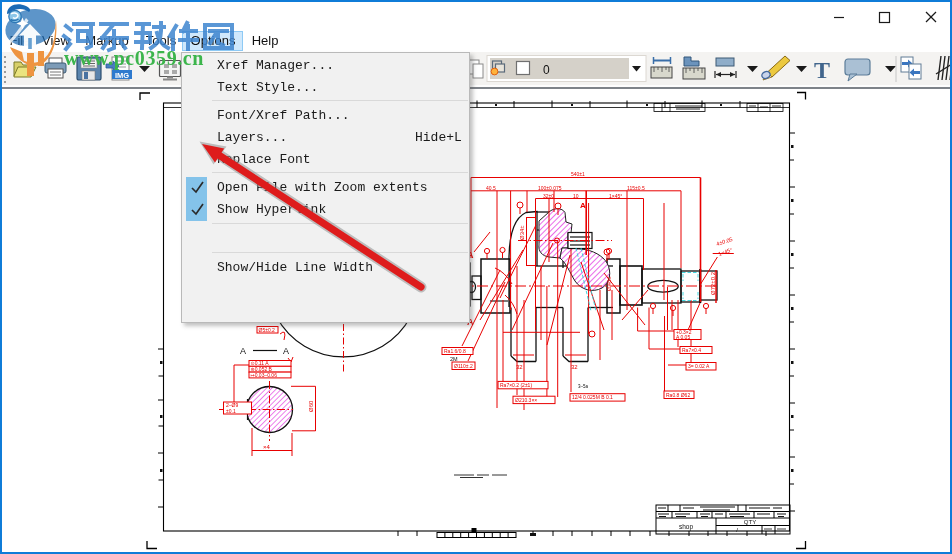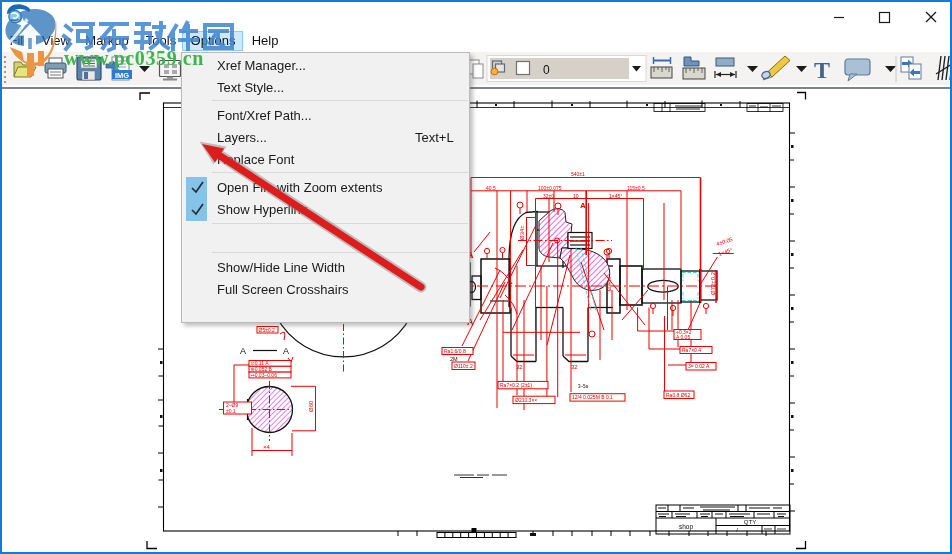--- a/index.html
+++ b/index.html
@@ -12,21 +12,21 @@
   #menubar{left:2px;top:30px;width:948px;height:22px;background:#fff;z-index:1;}
   .mi{position:absolute;top:2px;height:18px;line-height:18px;font-size:13px;color:#111;text-align:center;}
   #opt-hl{left:180px;top:1px;width:61px;height:20px;background:#cfe8fc;border:1px solid #8ecaf5;box-sizing:border-box;}
   #toolbar{left:2px;top:52px;width:948px;height:33px;background:#f4f3f1;z-index:1;}
   #tbline1{left:2px;top:85px;width:948px;height:2px;background:#fdfdfd;z-index:1;}
   #tbline2{left:2px;top:87px;width:948px;height:2px;background:#7e8389;z-index:1;}
   #canvas{left:2px;top:89px;width:948px;height:463px;background:#fff;z-index:2;}
   #drawing{left:0;top:0;width:952px;height:554px;z-index:5;pointer-events:none;}
   #menupop{left:181px;top:52px;width:289px;height:271px;background:#f1f1f1;
            border:1px solid #b9b9b9;box-sizing:border-box;z-index:10;
-           box-shadow:3px 3px 4px rgba(80,80,80,0.35);}
+           box-shadow:3px 3px 4px rgba(80,80,80,0.35);font-family:Liberation Mono, monospace;}
   .pm{position:absolute;left:35px;height:22px;line-height:22px;font-size:13px;color:#1a1a1a;white-space:nowrap;}
   .sep{position:absolute;left:30px;width:256px;height:0;border-top:1px solid #d9d9d9;}
   #chkblk{position:absolute;left:4px;top:124px;width:21px;height:44px;background:#84c3ea;}
   #arrowsvg{left:0;top:0;width:952px;height:554px;z-index:20;pointer-events:none;}
   #wmark{left:0;top:0;width:952px;height:554px;z-index:30;pointer-events:none;}
   .ctrl{position:absolute;z-index:3;}
 </style>
 </head>
 <body>
 
@@ -594,29 +594,28 @@
     <text x="578" y="388" font-size="4.5" fill="#111" font-family="Liberation Sans,sans-serif">3–5a</text>
   </svg>
 
   <div id="menupop" class="abs">
     <div id="chkblk"></div>
     <div class="pm" style="top:2px;">Xref Manager...</div>
     <div class="pm" style="top:24px;">Text Style...</div>
     <div class="sep" style="top:47px;"></div>
     <div class="pm" style="top:52px;">Font/Xref Path...</div>
     <div class="pm" style="top:74px;">Layers...</div>
-    <div class="pm" style="top:74px;left:233px;">Text+L</div>
+    <div class="pm" style="top:74px;left:233px;">Hide+L</div>
     <div class="pm" style="top:96px;">Replace Font</div>
     <div class="sep" style="top:119px;"></div>
     <div class="pm" style="top:124px;">Open File with Zoom extents</div>
     <div class="pm" style="top:146px;">Show Hyperlink</div>
     <div class="sep" style="top:170px;"></div>
     <div class="sep" style="top:199px;"></div>
     <div class="pm" style="top:204px;">Show/Hide Line Width</div>
-    <div class="pm" style="top:226px;">Full Screen Crosshairs</div>
     <svg class="abs" style="left:6px;top:124px;" width="20" height="44" viewBox="0 0 20 44">
       <polyline points="4,11 8,15 15,5" fill="none" stroke="#2a2a2a" stroke-width="1.7"></polyline>
       <polyline points="4,33 8,37 15,27" fill="none" stroke="#2a2a2a" stroke-width="1.7"></polyline>
     </svg>
   </div>
 
   <svg id="arrowsvg" class="abs" viewBox="0 0 952 554">
     <g opacity="0.5">
       <line x1="217" y1="153.5" x2="421" y2="287" stroke="#8a8a8a" stroke-width="11" stroke-linecap="round"></line>
       <polygon points="199.5,141.5 213.5,164.5 226.5,146.5" fill="#8a8a8a"></polygon>

